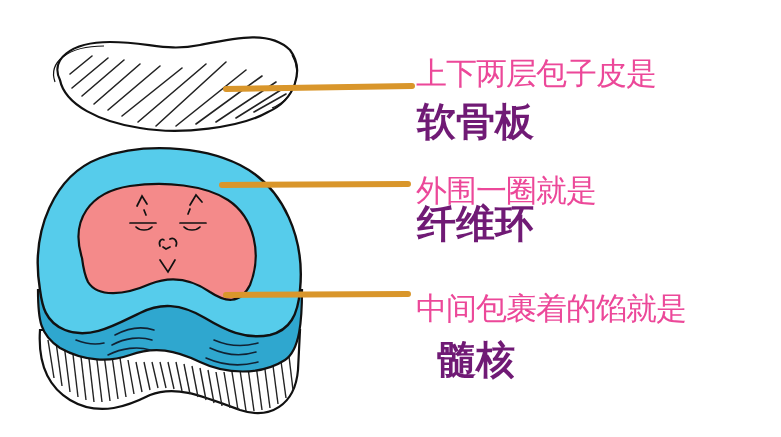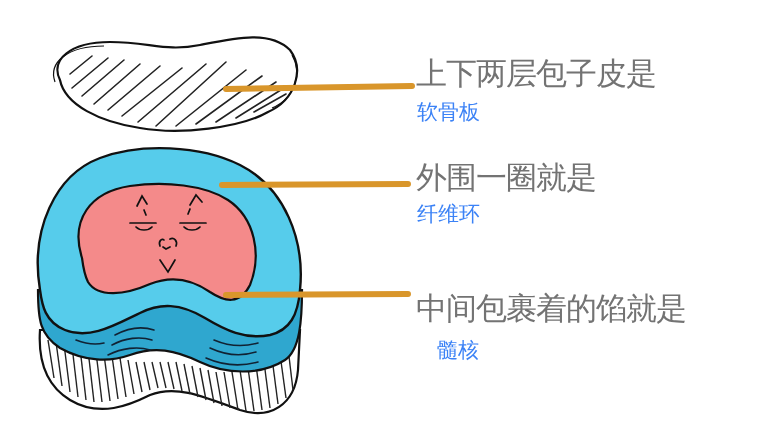--- a/index.html
+++ b/index.html
@@ -1,21 +1,21 @@
 <!DOCTYPE html>
 <html><head>
   <meta charset="utf-8">
   <style>
     html, body { margin: 0; padding: 0; background: #ffffff; }
     body { width: 781px; height: 437px; position: relative; overflow: hidden;
            font-family: "DejaVu Sans", "Liberation Sans", sans-serif; }
     #art { position: absolute; left: 0; top: 0; width: 781px; height: 437px; }
     .label { position: absolute; white-space: nowrap; line-height: 1; }
-    .orange { color: #737373; font-size: 31px; letter-spacing: -1px; }
-    .black { color: #3b82f6; font-size: 21px; font-weight: normal; letter-spacing: 0px; }
+    .orange { color: #ec4899; font-size: 31px; letter-spacing: -1px; }
+    .black { color: #701a75; font-size: 39px; font-weight: bold; letter-spacing: 0px; }
   </style>
 </head>
 <body>
 
 <svg id="art" viewBox="0 0 781 437" xmlns="http://www.w3.org/2000/svg">
 
   <g>
     <path d="M60,80 C50,60 70,42 110,42 C150,42 165,52 200,45 C235,38 270,30 290,50 C305,70 295,100 268,112 C240,128 180,135 140,128 C100,122 65,105 60,80 Z" fill="#ffffff" stroke="#111" stroke-width="2.2"></path>
     <path d="M55,82 C48,62 68,46 104,46" fill="none" stroke="#111" stroke-width="1.2"></path>
     <path d="M292,55 C302,72 296,98 272,108" fill="none" stroke="#111" stroke-width="1.2"></path>
@@ -109,17 +109,17 @@
   <g stroke="#D9962B" stroke-width="6" stroke-linecap="round">
     <line x1="226" y1="89" x2="412" y2="86"></line>
     <line x1="222" y1="185" x2="408" y2="184"></line>
     <line x1="226" y1="295" x2="408" y2="294"></line>
   </g>
 </svg>
 
 <div class="label orange" style="left:416px; top:58px;">上下两层包子皮是</div>
 <div class="label black" style="left:417px; top:102px;">软骨板</div>
 
-<div class="label orange" style="left:416px; top:162px;">外围一圈就是</div>
+<div class="label orange" style="left:416px; top:175px;">外围一圈就是</div>
 <div class="label black" style="left:417px; top:204px;">纤维环</div>
 
 <div class="label orange" style="left:416px; top:293px;text-align:center;">中间包裹着的馅就是</div>
 <div class="label black" style="left:417px; top:340px;margin-left:20px;">髓核</div>
 
 </body></html>

